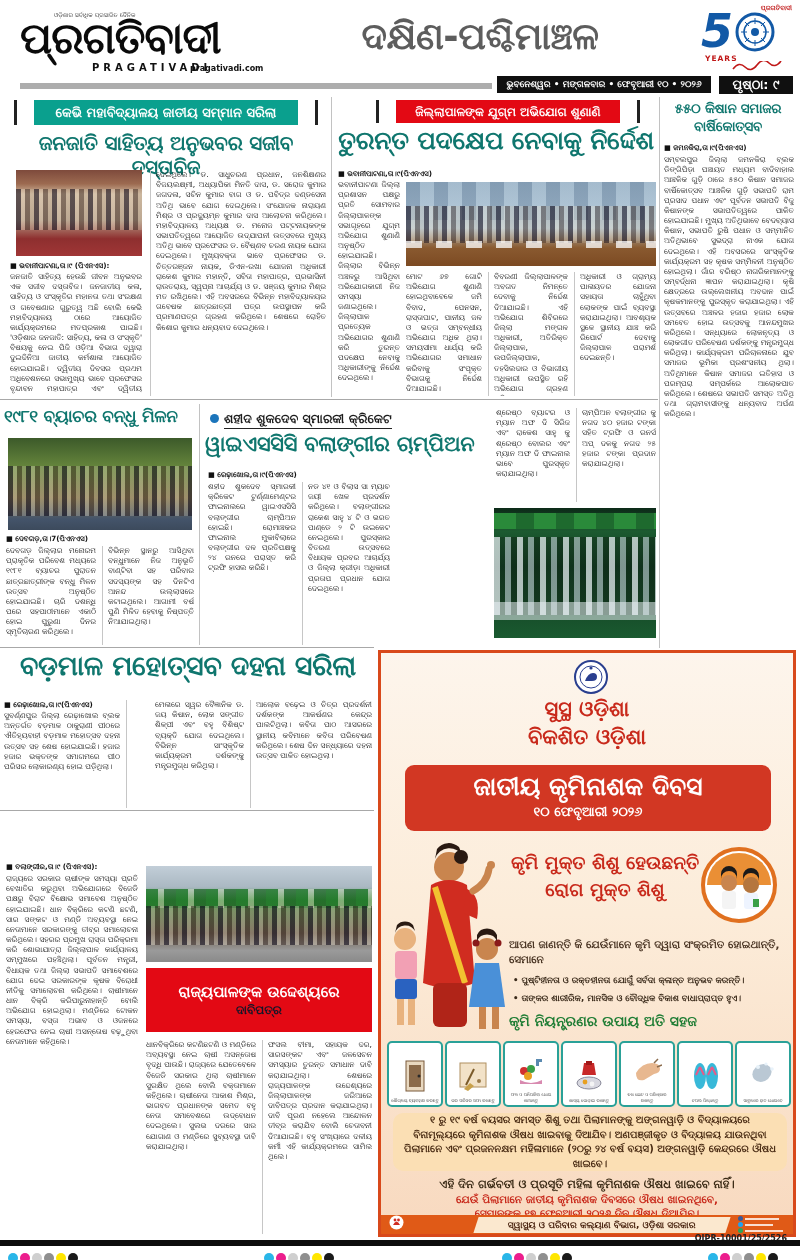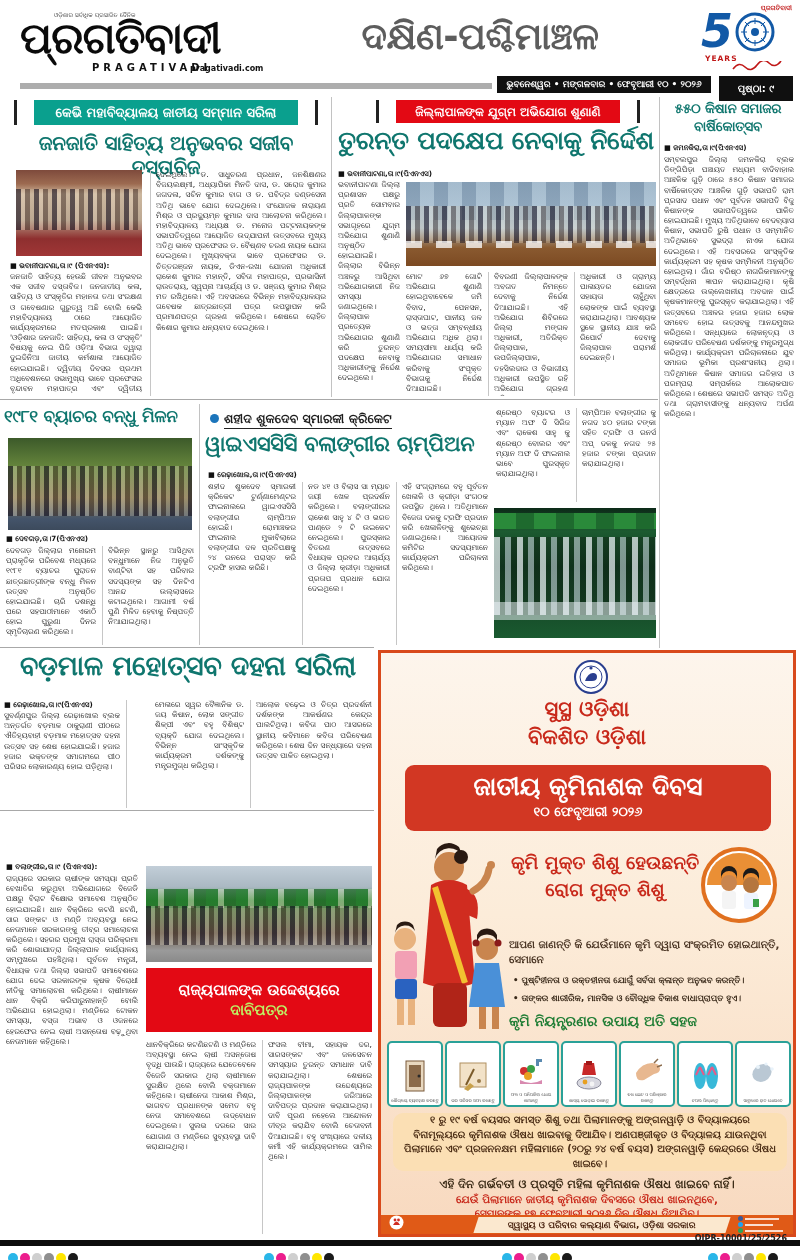--- a/index.html
+++ b/index.html
@@ -73,21 +73,21 @@
     <div class="abs" style="left:8px;top:52px;font-size:7.5px;font-weight:bold;color:#c01818;letter-spacing:1px;">YEARS</div>
     <span class="abs" style="left:34px;top:56px;">
       <svg width="58" height="12" viewBox="0 0 58 12">
           <path d="M2 8 q6 -8 12 -2 t12 -2 t12 -2 t12 -2" fill="none" stroke="#c01818" stroke-width="1.6"></path>
         </svg>
     </span>
   </div>
 
   <div class="abs" style="left:20px;top:83px;width:472px;height:6px;background:#adadad;"></div>
   <div class="abs blackbar" style="left:497px;top:76px;width:214px;height:17px;font-size:9px;">ଭୁବନେଶ୍ୱର • ମଙ୍ଗଳବାର • ଫେବୃଆରୀ ୧୦ • ୨୦୨୬</div>
-  <div class="abs blackbar" style="left:719px;top:76px;width:74px;height:25px;font-size:10px;">ପୃଷ୍ଠା: ୯</div>
+  <div class="abs blackbar" style="left:719px;top:76px;width:74px;height:18px;font-size:13px;">ପୃଷ୍ଠା: ୯</div>
 
   <div class="abs vrule" style="left:331px;top:97px;height:300px;"></div>
   <div class="abs vrule" style="left:659px;top:97px;height:551px;"></div>
   <div class="abs vrule" style="left:199px;top:404px;height:241px;"></div>
   <div class="abs hrule" style="left:0px;top:399px;width:658px;"></div>
   <div class="abs hrule" style="left:0px;top:647px;width:374px;"></div>
   <div class="abs hrule" style="left:0px;top:810px;width:374px;"></div>
 
   <div class="abs kwrap" style="left:14px;top:100px;width:304px;height:25px;">
     <div class="kbox teal" style="font-size:13px;">କେଭି ମହାବିଦ୍ୟାଳୟ ଜାତୀୟ ସମ୍ମାନ ସରିଲା</div>
@@ -128,42 +128,41 @@
   <div class="abs bodytext colline" style="left:102px;top:546px;width:92px;height:99px;">ବିଭିନ୍ନ ସ୍ଥାନରୁ ଆସିଥିବା ବନ୍ଧୁମାନେ ନିଜ ଅନୁଭୂତି ବାଣ୍ଟିବା ସହ ପରିବାର ସଦସ୍ୟଙ୍କ ସହ ଦିନଟିଏ ଆନନ୍ଦ ଉଲ୍ଲାସରେ କଟାଇଥିଲେ। ଆଗାମୀ ବର୍ଷ ପୁଣି ମିଳିତ ହେବାକୁ ନିଷ୍ପତ୍ତି ନିଆଯାଇଥିଲା।</div>
 
   <span class="abs" style="left:210px;top:414px;width:9px;height:9px;border-radius:50%;background:#1b75bb;"></span>
   <div class="abs" style="left:224px;top:411px;font-size:12.5px;font-weight:bold;border-bottom:1px solid #222;padding-bottom:1px;">ଶହୀଦ ଶୁକଦେବ ସ୍ମାରକୀ କ୍ରିକେଟ</div>
   <div class="abs hl" style="left:205px;top:432px;width:290px;font-size:21px;white-space:nowrap;">ୱାଇଏସସିସି ବଲାଙ୍ଗୀର ଚାମ୍ପିଅନ</div>
   <div class="abs bodytext" style="left:496px;top:408px;width:74px;height:94px;">ଶ୍ରେଷ୍ଠ ବ୍ୟାଟର ଓ ମ୍ୟାନ ଅଫ ଦି ସିରିଜ ଏବଂ ରାକେଶ ସାହୁ କୁ ଶ୍ରେଷ୍ଠ ବୋଲର ଏବଂ ମ୍ୟାନ ଅଫ ଦି ଫାଇନାଲ ଭାବେ ପୁରସ୍କୃତ କରାଯାଇଥିଲା।</div>
   <div class="abs bodytext colline" style="left:576px;top:408px;width:80px;height:94px;">ଚାମ୍ପିଅନ ବଲାଙ୍ଗୀର କୁ ନଗଦ ୪୦ ହଜାର ଟଙ୍କା ସହିତ ଟ୍ରଫି ଓ ରନର୍ସ ଅପ୍ ଦଳକୁ ନଗଦ ୨୫ ହଜାର ଟଙ୍କା ପ୍ରଦାନ କରାଯାଇଥିଲା।</div>
   <div class="abs byline" style="left:208px;top:470px;width:130px;">■ ରେଢ଼ାଖୋଲ,ତା।୯(ପିଏନଏସ)</div>
   <div class="abs bodytext" style="left:208px;top:482px;width:88px;height:163px;">ଶହୀଦ ଶୁକଦେବ ସ୍ମାରକୀ କ୍ରିକେଟ ଟୁର୍ଣ୍ଣାମେଣ୍ଟର ଫାଇନାଲରେ ୱାଇଏସସିସି ବଲାଙ୍ଗୀର ଚାମ୍ପିଅନ ହୋଇଛି। ରୋମାଞ୍ଚକର ଫାଇନାଲ ମୁକାବିଲାରେ ବଲାଙ୍ଗୀର ଦଳ ପ୍ରତିପକ୍ଷକୁ ୨୪ ରନରେ ପରାସ୍ତ କରି ଟ୍ରଫି ହାସଲ କରିଛି।</div>
   <div class="abs bodytext colline" style="left:302px;top:482px;width:88px;height:163px;">ନଡ ୪୧ ଓ ବିଲାସ ସା ମ୍ୟାଚ ଜୟୀ ଖେଳ ପ୍ରଦର୍ଶନ କରିଥିଲେ। ବଲାଙ୍ଗୀରର ରାକେଶ ସାହୁ ୪ ଟି ଓ ଭରତ ପାଣ୍ଡେ ୨ ଟି ଉଇକେଟ ନେଇଥିଲେ। ପୁରସ୍କାର ବିତରଣ ଉତ୍ସବରେ ବିଧାୟକ ପ୍ରବର ଆଚାର୍ଯ୍ୟ ଓ ଜିଲ୍ଲା କ୍ରୀଡ଼ା ଅଧିକାରୀ ପ୍ରତାପ ପ୍ରଧାନ ଯୋଗ ଦେଇଥିଲେ।</div>
-  <div class="abs bodytext colline" style="left:396px;top:482px;width:92px;height:163px;">ଏହି ସଂଗ୍ରାମରେ ବହୁ ପୂର୍ବତନ ଖେଳାଳି ଓ କ୍ରୀଡ଼ା ସଂଗଠକ ଉପସ୍ଥିତ ଥିଲେ। ଅତିଥିମାନେ ବିଜେତା ଦଳକୁ ଟ୍ରଫି ପ୍ରଦାନ କରି ଖେଳାଳିଙ୍କୁ ଶୁଭେଚ୍ଛା ଜଣାଇଥିଲେ। ଆୟୋଜକ କମିଟିର ସଦସ୍ୟମାନେ କାର୍ଯ୍ୟକ୍ରମ ପରିଚାଳନା କରିଥିଲେ।</div>
   <div class="abs ph" style="left:494px;top:508px;width:162px;height:130px;background:linear-gradient(180deg,#0c2a18 0%,#1c5a30 18%,#0e3a20 45%,#164a28 75%,#1a5a30 100%);">
     <div class="band" style="top:4%;height:12%;background:repeating-linear-gradient(90deg,#2a8a3a 0 22px,#1e6a2e 22px 40px);"></div>
     <div class="band figs" style="top:22%;height:60%;background:repeating-linear-gradient(90deg,rgba(230,235,240,.75) 0 6px,rgba(20,40,25,.4) 6px 11px,rgba(200,210,220,.6) 11px 17px,rgba(15,35,20,.5) 17px 23px);"></div>
     <div class="band" style="top:72%;height:14%;background:rgba(235,240,245,.55);"></div>
   </div>
 
   <div class="abs hl" style="left:4px;top:650px;width:368px;font-size:27px;text-align:center;white-space:nowrap;">ବଡ଼ମାଳ ମହୋତ୍ସବ ଦହନା ସରିଲା</div>
   <div class="abs byline" style="left:4px;top:700px;width:116px;">■ ରେଢ଼ାଖୋଲ,ତା।୯(ପିଏନଏସ)</div>
   <div class="abs bodytext" style="left:4px;top:711px;width:116px;height:96px;">ସୁବର୍ଣ୍ଣପୁର ଜିଲ୍ଲା ରେଢ଼ାଖୋଲ ବ୍ଲକ ଅନ୍ତର୍ଗତ ବଡ଼ମାଳ ଠାକୁରାଣୀ ପୀଠରେ ଐତିହ୍ୟବାହୀ ବଡ଼ମାଳ ମହୋତ୍ସବ ଦହନା ଉତ୍ସବ ସହ ଶେଷ ହୋଇଯାଇଛି। ହଜାର ହଜାର ଭକ୍ତଙ୍କ ସମାଗମରେ ପୀଠ ପରିସର ଲୋକାରଣ୍ୟ ହୋଇ ପଡ଼ିଥିଲା।</div>
   <div class="abs bodytext colline" style="left:126px;top:700px;width:118px;height:108px;padding-left:28px;">ମେଳାରେ ସ୍ୱର ବୈଜ୍ଞାନିକ ଡ. ଜୟ କିଷାନ, ଲୋକ ସଙ୍ଗୀତ ଶିଳ୍ପୀ ଏବଂ ବହୁ ବିଶିଷ୍ଟ ବ୍ୟକ୍ତି ଯୋଗ ଦେଇଥିଲେ। ବିଭିନ୍ନ ସାଂସ୍କୃତିକ କାର୍ଯ୍ୟକ୍ରମ ଦର୍ଶକଙ୍କୁ ମନ୍ତ୍ରମୁଗ୍ଧ କରିଥିଲା।</div>
   <div class="abs bodytext colline" style="left:250px;top:700px;width:122px;height:108px;">ଆଲୋକ ବଢ଼େଇ ଓ ଚିତ୍ର ପ୍ରଦର୍ଶନୀ ଦର୍ଶକଙ୍କ ଆକର୍ଷଣର କେନ୍ଦ୍ର ପାଲଟିଥିଲା। କବିତା ପାଠ ଆସରରେ ସ୍ଥାନୀୟ କବିମାନେ କବିତା ପରିବେଷଣ କରିଥିଲେ। ଶେଷ ଦିନ ସନ୍ଧ୍ୟାରେ ଦହନା ଉତ୍ସବ ପାଳିତ ହୋଇଥିଲା।</div>
 
   <div class="abs byline" style="left:6px;top:862px;width:134px;">■ ବଲାଙ୍ଗୀର,ତା।୯ (ପିଏନଏସ):</div>
   <div class="abs bodytext" style="left:6px;top:874px;width:132px;height:358px;">ରାଜ୍ୟରେ ସରକାର ଚାଷୀଙ୍କ ସମସ୍ୟା ପ୍ରତି ବେଖାତିର କରୁଥିବା ଅଭିଯୋଗରେ ବିଜେଡି ପକ୍ଷରୁ ବିରାଟ ବିକ୍ଷୋଭ ସମାବେଶ ଅନୁଷ୍ଠିତ ହୋଇଯାଇଛି। ଧାନ ବିକ୍ରିରେ କଟଣି ଛଟଣି, ସାର ସଙ୍କଟ ଓ ମଣ୍ଡି ଅବ୍ୟବସ୍ଥା ନେଇ ନେତାମାନେ ସରକାରଙ୍କୁ ତୀବ୍ର ସମାଲୋଚନା କରିଥିଲେ। ସହରର ପ୍ରମୁଖ ରାସ୍ତା ପରିକ୍ରମା କରି ଶୋଭାଯାତ୍ରା ଜିଲ୍ଲାପାଳ କାର୍ଯ୍ୟାଳୟ ସମ୍ମୁଖରେ ପହଞ୍ଚିଥିଲା। ପୂର୍ବତନ ମନ୍ତ୍ରୀ, ବିଧାୟକ ତଥା ଜିଲ୍ଲା ସଭାପତି ସମାବେଶରେ ଯୋଗ ଦେଇ ସରକାରଙ୍କ କୃଷକ ବିରୋଧୀ ନୀତିକୁ ସମାଲୋଚନା କରିଥିଲେ। ଚାଷୀମାନେ ଧାନ ବିକ୍ରି କରିପାରୁନାହାନ୍ତି ବୋଲି ଅଭିଯୋଗ ହୋଇଥିଲା। ମଣ୍ଡିରେ ଟୋକନ ସମସ୍ୟା, ବସ୍ତା ଅଭାବ ଓ ଓଜନରେ ହେରଫେର ନେଇ ଚାଷୀ ଅସନ୍ତୋଷ ବଢ଼ୁଥିବା ନେତାମାନେ କହିଥିଲେ।</div>
   <div class="abs ph" style="left:146px;top:866px;width:226px;height:96px;background:linear-gradient(180deg,#c2ced8 0%,#aab8c2 22%,#3f8a3c 36%,#5a7a48 48%,#6a5a4a 70%,#9a9a9a 88%,#8a8a8a 100%);">
     <div class="band" style="top:24%;height:20%;background:repeating-linear-gradient(90deg,rgba(30,120,40,.8) 0 12px,rgba(220,230,200,.4) 12px 18px,rgba(25,100,35,.7) 18px 30px);"></div>
     <div class="band figs" style="top:42%;height:40%;"></div>
   </div>
   <div class="abs" style="left:146px;top:968px;width:226px;height:64px;background:#e30914;display:flex;flex-direction:column;align-items:center;justify-content:center;">
     <span style="color:#fff;font-weight:bold;font-size:15px;line-height:1.35;">ରାଜ୍ୟପାଳଙ୍କ ଉଦ୍ଦେଶ୍ୟରେ</span>
-    <span style="color:#bef264;font-weight:bold;font-size:15px;line-height:1.35;">ଦାବିପତ୍ର</span>
+    <span style="color:#0f172a;font-weight:bold;font-size:12px;line-height:1.35;">ଦାବିପତ୍ର</span>
   </div>
   <div class="abs bodytext" style="left:146px;top:1040px;width:110px;height:194px;">ଧାନବିକ୍ରିରେ କଟଣିଛଟଣି ଓ ମଣ୍ଡିରେ ଅବ୍ୟବସ୍ଥା ନେଇ ଚାଷୀ ଅସନ୍ତୋଷ ବୃଦ୍ଧି ପାଉଛି। ରାଜ୍ୟରେ ଯେତେବେଳେ ବିଜେଡି ସରକାର ଥିଲା ଚାଷୀମାନେ ସୁରକ୍ଷିତ ଥିଲେ ବୋଲି ବକ୍ତାମାନେ କହିଥିଲେ। ଚାଷୀନେତା ଆକାଶ ମିଶ୍ର, ଭାଗବତ ପ୍ରଧାନଙ୍କ ସମେତ ବହୁ ନେତା ସମାବେଶରେ ଉଦ୍‌ବୋଧନ ଦେଇଥିଲେ। ସୁଲଭ ଦରରେ ସାର ଯୋଗାଣ ଓ ମଣ୍ଡିରେ ସୁବ୍ୟବସ୍ଥା ଦାବି କରାଯାଇଥିଲା।</div>
   <div class="abs bodytext colline" style="left:262px;top:1040px;width:110px;height:194px;">ଫସଲ ବୀମା, ସହାୟକ ଦର, ସାରସଙ୍କଟ ଏବଂ ଜଳସେଚନ ସମସ୍ୟାର ତୁରନ୍ତ ସମାଧାନ ଦାବି କରାଯାଇଥିଲା। ଶେଷରେ ରାଜ୍ୟପାଳଙ୍କ ଉଦ୍ଦେଶ୍ୟରେ ଜିଲ୍ଲାପାଳଙ୍କ ଜରିଆରେ ଦାବିପତ୍ର ପ୍ରଦାନ କରାଯାଇଥିଲା। ଦାବି ପୂରଣ ନହେଲେ ଆନ୍ଦୋଳନ ତୀବ୍ର କରାଯିବ ବୋଲି ଚେତାବନୀ ଦିଆଯାଇଛି। ବହୁ ସଂଖ୍ୟାରେ ଦଳୀୟ କର୍ମୀ ଏହି କାର୍ଯ୍ୟକ୍ରମରେ ସାମିଲ ଥିଲେ।</div>
 
   <div class="abs ad" style="left:378px;top:650px;width:418px;height:587px;">
 
     <span class="abs" style="left:192px;top:6px;">
       <svg width="36" height="36" viewBox="0 0 36 36">
         <circle cx="18" cy="18" r="16" fill="#fff" stroke="#2a3f8f" stroke-width="2"></circle>
         <circle cx="18" cy="18" r="11" fill="none" stroke="#2a3f8f" stroke-width="1"></circle>

